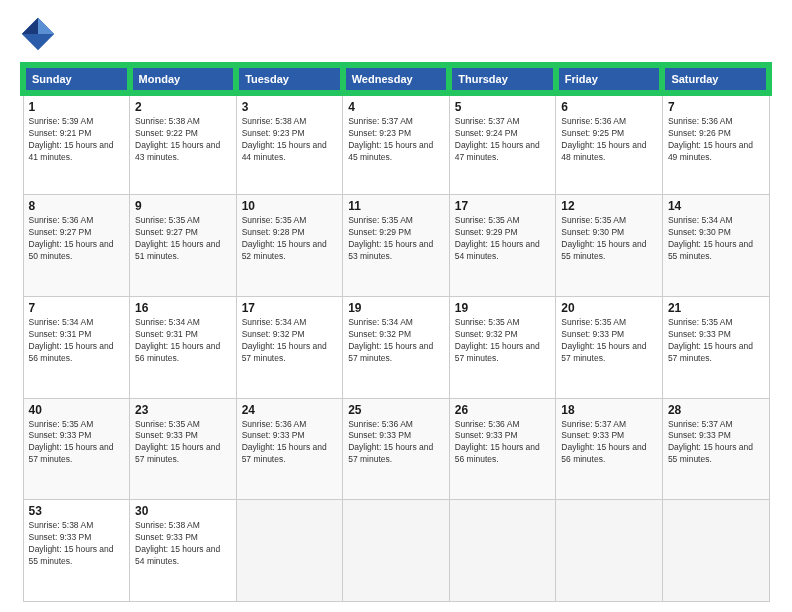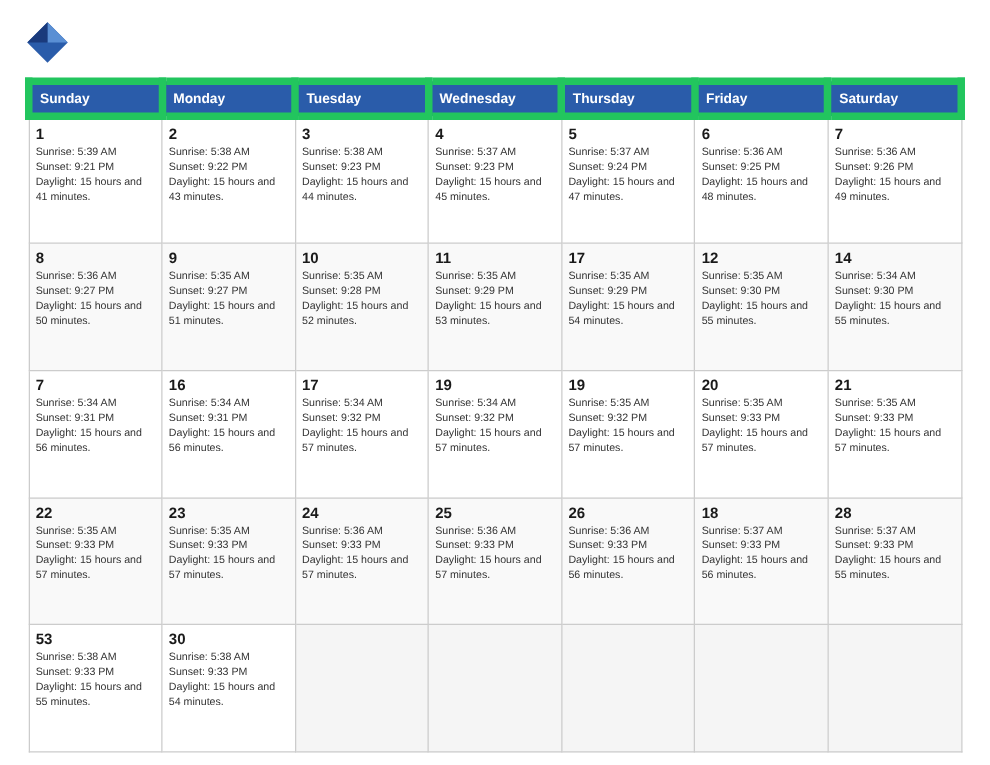--- a/index.html
+++ b/index.html
@@ -215,21 +215,21 @@
             <span class="day-num">20</span>
             <div class="day-info">Sunrise: 5:35 AM<br>Sunset: 9:33 PM<br>Daylight: 15 hours and 57 minutes.</div>
           </td>
           <td>
             <span class="day-num">21</span>
             <div class="day-info">Sunrise: 5:35 AM<br>Sunset: 9:33 PM<br>Daylight: 15 hours and 57 minutes.</div>
           </td>
         </tr>
         <tr class="row-shade">
           <td>
-            <span class="day-num">22</span>
+            <span class="day-num">40</span>
             <div class="day-info">Sunrise: 5:35 AM<br>Sunset: 9:33 PM<br>Daylight: 15 hours and 57 minutes.</div>
           </td>
           <td>
             <span class="day-num">23</span>
             <div class="day-info">Sunrise: 5:35 AM<br>Sunset: 9:33 PM<br>Daylight: 15 hours and 57 minutes.</div>
           </td>
           <td>
             <span class="day-num">24</span>
             <div class="day-info">Sunrise: 5:36 AM<br>Sunset: 9:33 PM<br>Daylight: 15 hours and 57 minutes.</div>
           </td>

